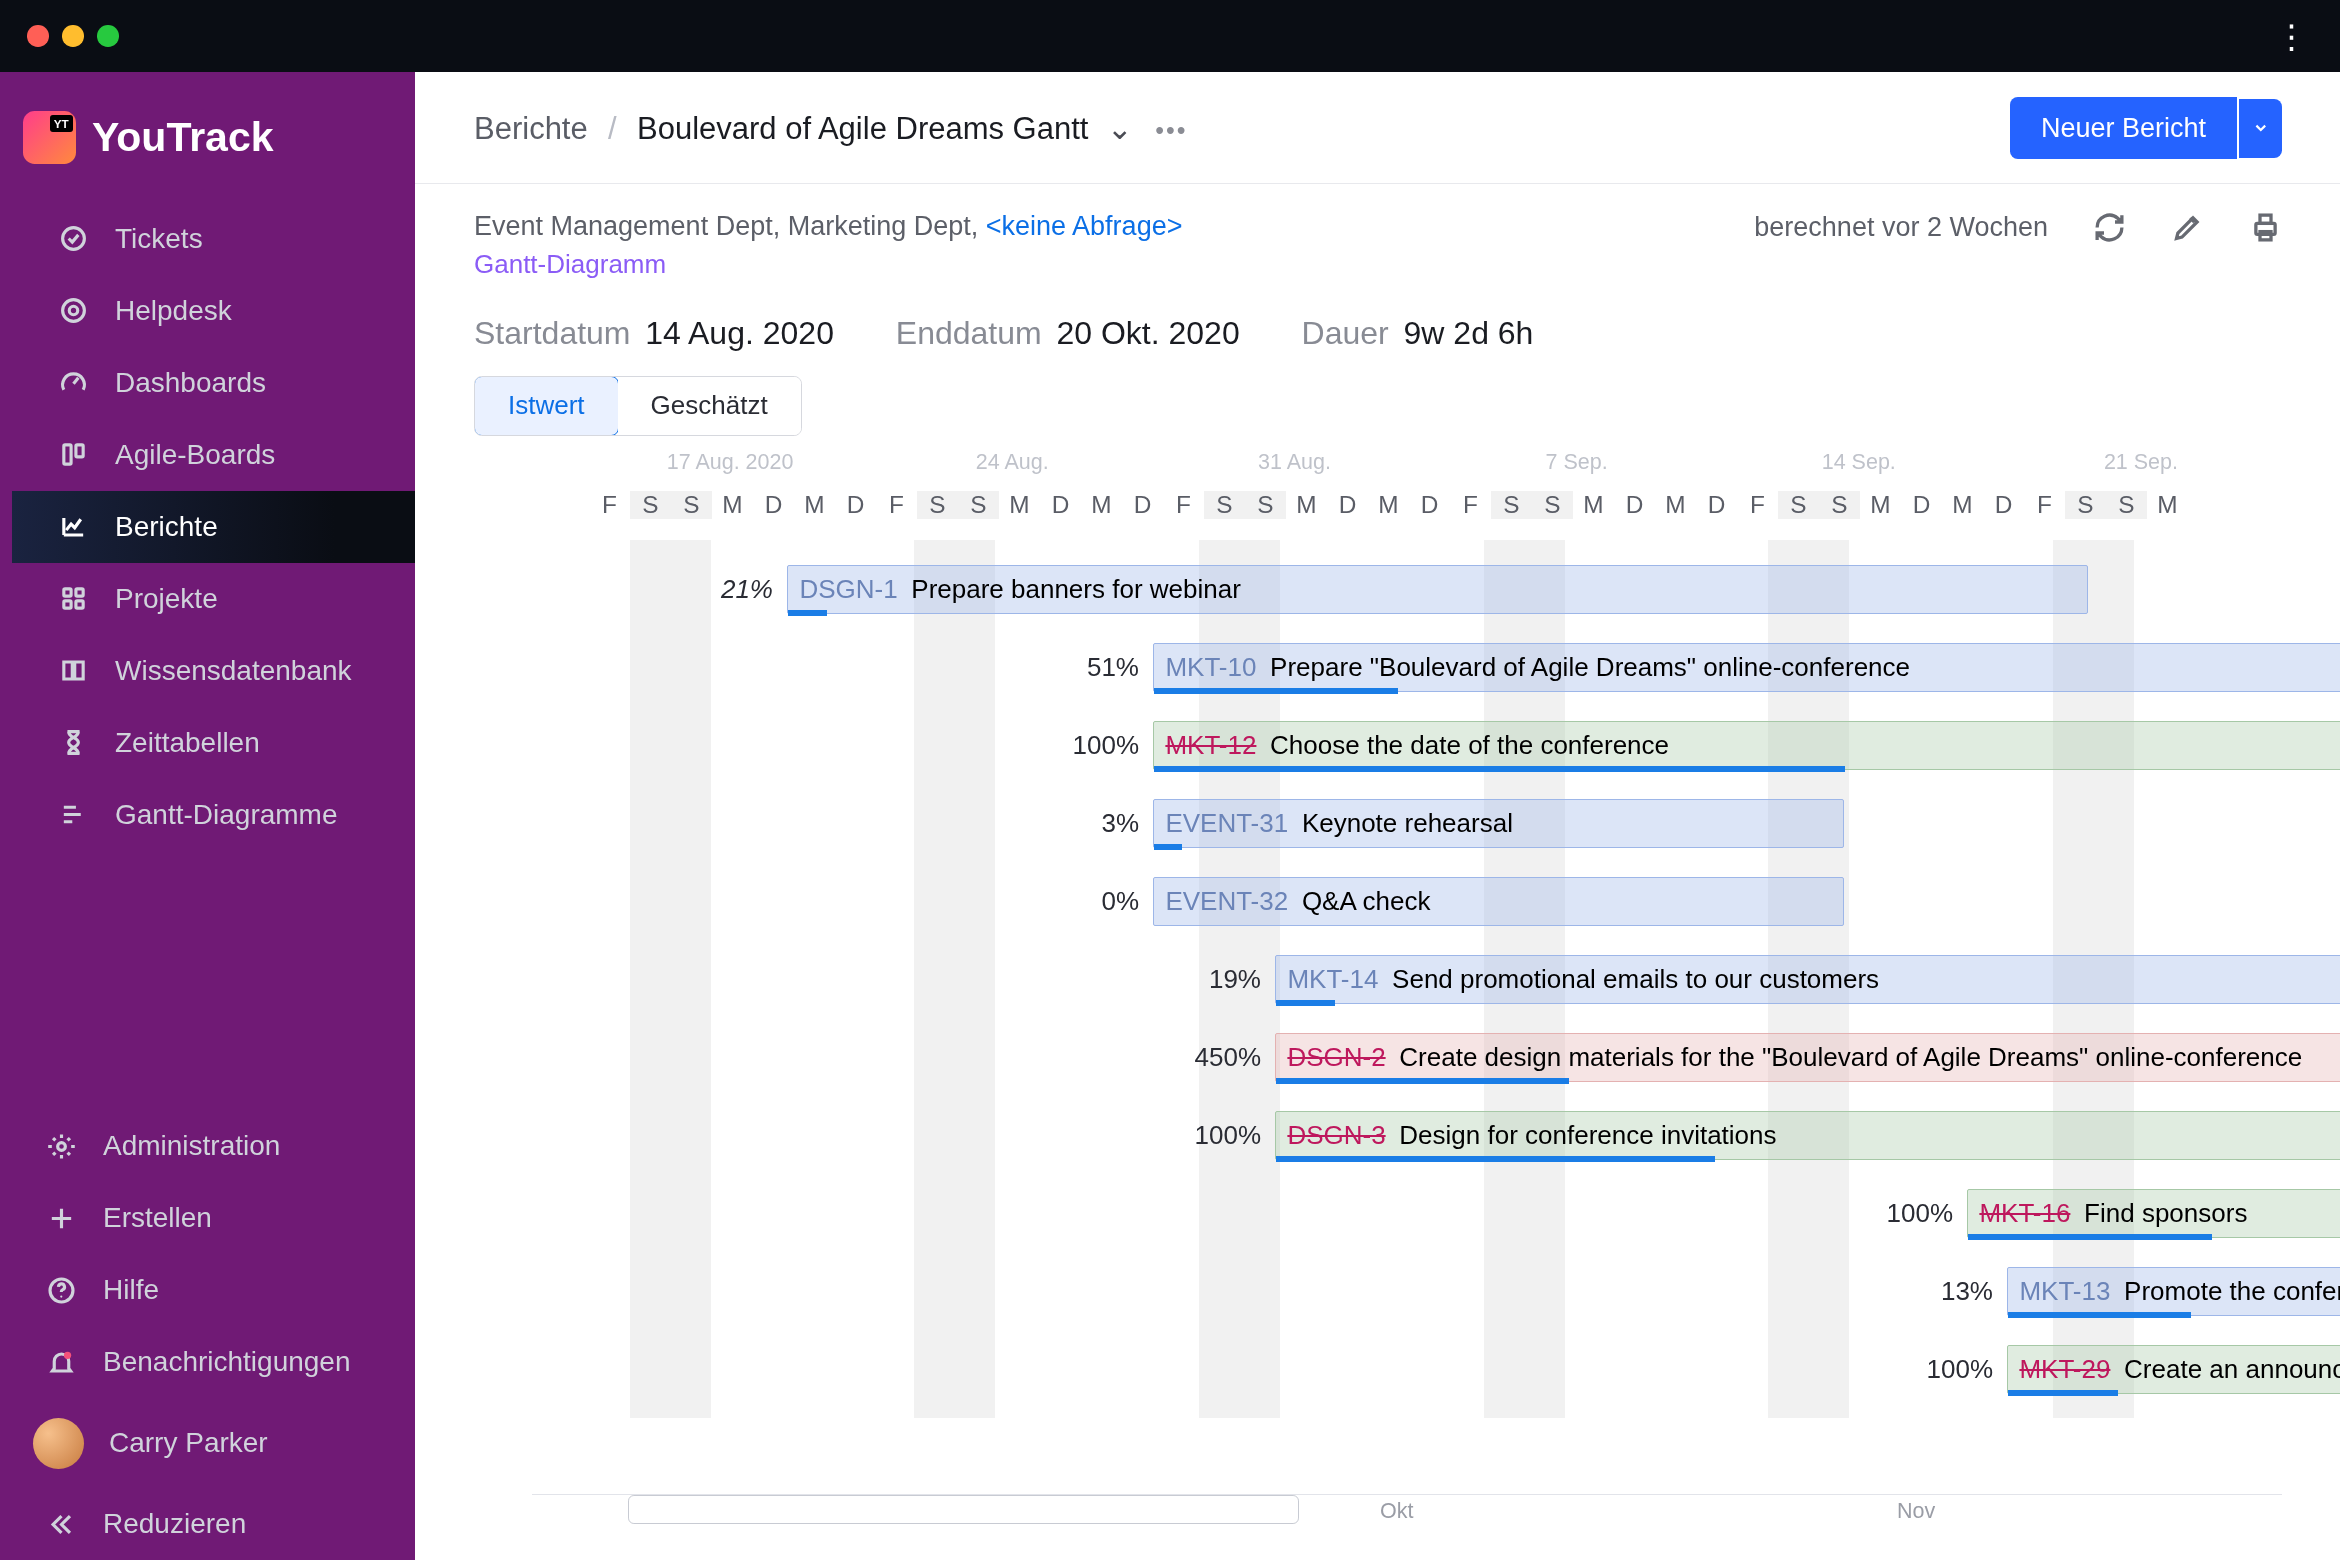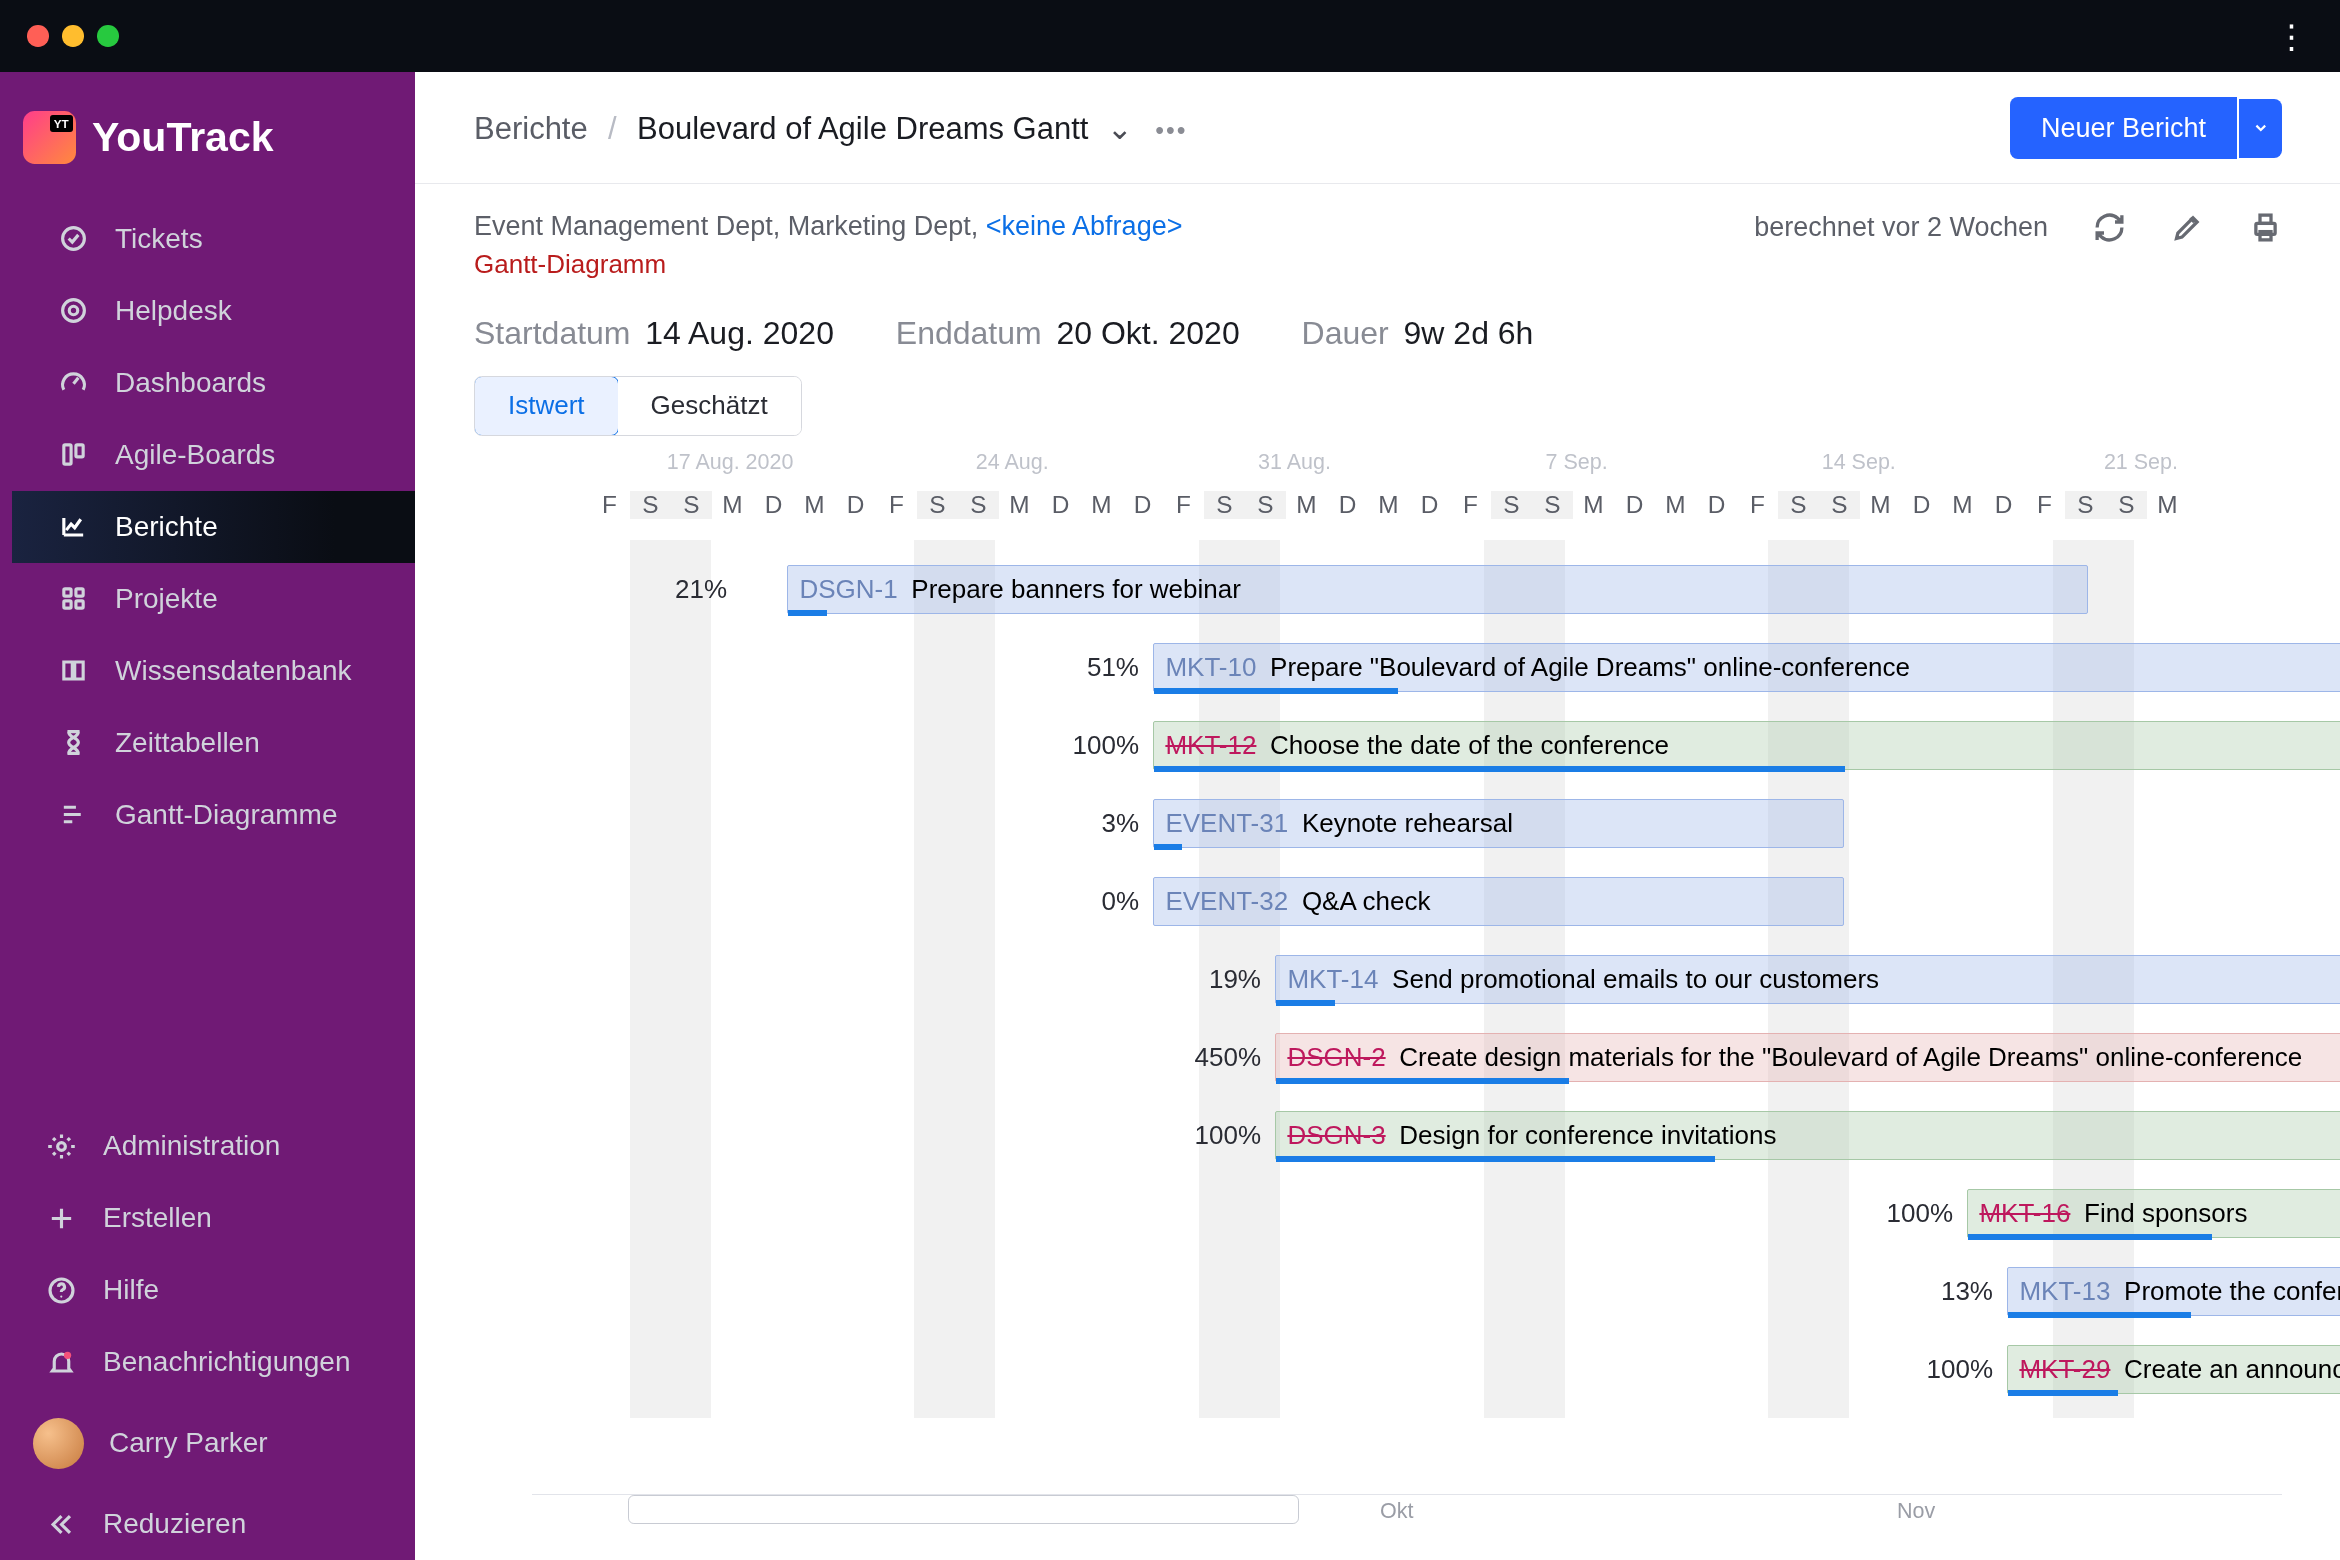--- a/index.html
+++ b/index.html
@@ -32,21 +32,21 @@
 .crumb-more { margin-left:13.7px; color:#8a8c94; font-size:25px; letter-spacing:2px;}
 .header-right { margin-left:auto; display:flex; align-items:center;}
 .btn-primary { background:#2563ff; color:#fff; padding:15.6px 31px; font-size:27px; border-radius:7.8px 0 0 7.8px; border:none; cursor:pointer;}
 .btn-primary-split { background:#2563ff; color:#fff; width:43px; height:59px; display:flex; align-items:center; justify-content:center; border-radius:0 7.8px 7.8px 0; margin-left:2px; cursor:pointer; border:none;}
 
 .subhead { padding:27px 59px 9.8px 59px; }
 .sh-line1 { font-size:27px; color:#5c5f68; }
 .sh-link { color:#0b6fe6; }
 .sh-right { float:right; display:flex; align-items:center; gap:45px; color:#5c5f68; font-size:27px;}
 .sh-right .icn { width:33px; height:33px; color:#676a72; cursor:pointer;}
-.sh-line2 { font-size:26px; color:#b91c1c; margin-top:7.8px;}
+.sh-line2 { font-size:26px; color:#8b5cf6; margin-top:7.8px;}
 .dates-row { padding:25px 59px 3.9px 59px; font-size:32px; color:#1a1c22;}
 .dates-row .lbl { color:#888b94; margin-right:5.9px;}
 .dates-row .blk { margin-right:53px;}
 
 .toggle-row { padding:19.5px 59px 0 59px; }
 .seg { display:inline-flex; border:1px solid #d6d8de; border-radius:7.8px; overflow:hidden;}
 .seg button { border:none; background:#fff; padding:13.7px 33px; font-size:26px; color:#2a2c34; cursor:pointer;}
 .seg button.on { background:#eaf1ff; color:#0b6fe6; border:1px solid #0b6fe6; margin:-1px; border-radius:7.8px;}
 
 .gantt-wrap { position:relative; flex:1; margin-top:13.7px; padding:0 0 0 59px;}
@@ -334,21 +334,21 @@
           </div>
       </div>
       <div class="gantt-body" id="gantt-body">
           <div class="weekend-col" style="left: 41px;"></div>
           <div class="weekend-col" style="left: 325px;"></div>
           <div class="weekend-col" style="left: 610px;"></div>
           <div class="weekend-col" style="left: 895px;"></div>
           <div class="weekend-col" style="left: 1179px;"></div>
           <div class="weekend-col" style="left: 1464px;"></div>
           <div class="task" style="top: 19.5px; left: 86px;">
-            <span class="pct" style="width:98px;text-align:left;display:inline-block;">21%</span>
+            <span class="pct" style="width:98px;text-align:right;display:inline-block;font-style:italic;">21%</span>
             <span class="bar " style="width:1301px; position:relative;">
               <span class="tid ">DSGN-1</span>
               <span>Prepare banners for webinar</span>
               <span class="prog" style="width:39px;"></span>
             </span>
           </div>
           <div class="task" style="top: 98px; left: 452px;">
             <span class="pct" style="width:98px;text-align:right;display:inline-block;">51%</span>
             <span class="bar " style="width:1627px; position:relative;">
               <span class="tid ">MKT-10</span>

